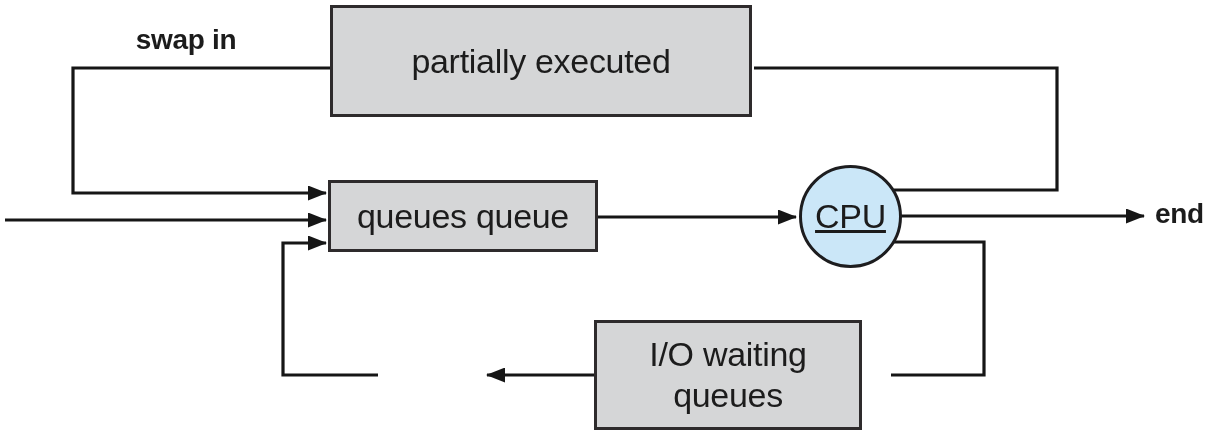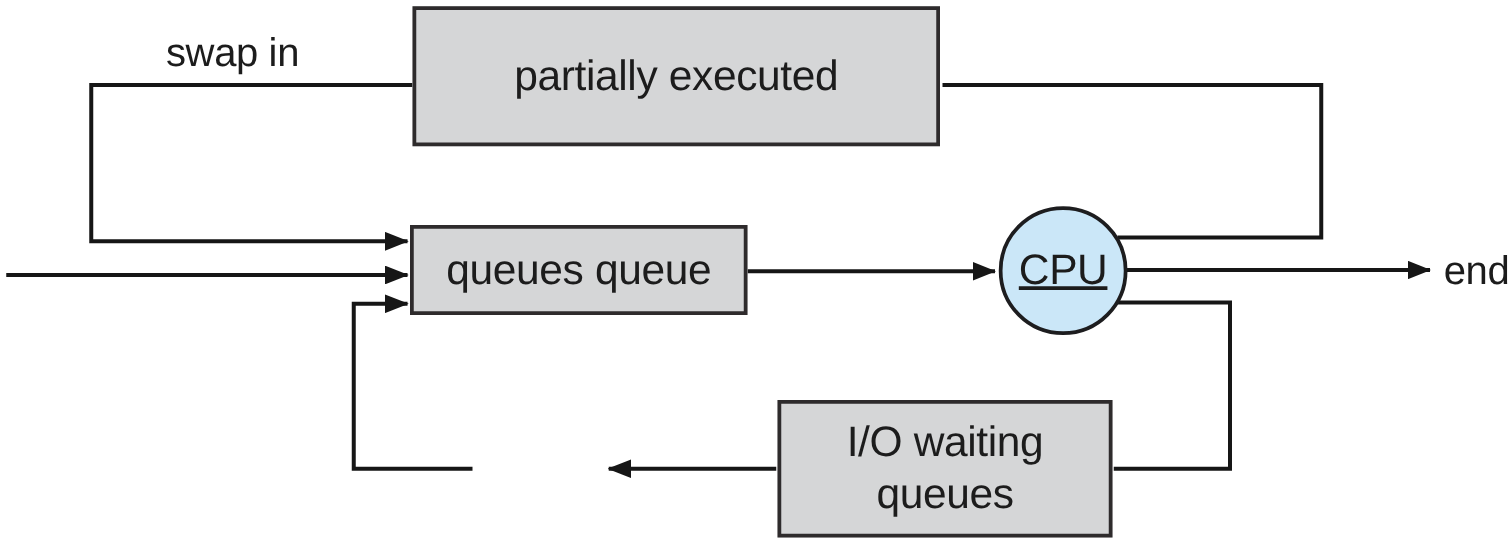--- a/index.html
+++ b/index.html
@@ -25,27 +25,28 @@
     border:3px solid var(--box-border,#2e2b2c);
   }
   .circle{
     background:var(--circle-fill,#cbe7f8);
     border:3px solid var(--circle-border,#1d1d1f);
     border-radius:50%;
     text-decoration:underline;
   }
   .top-box{left:330px;top:5px;width:422px;height:112px;}
   .ready-box{left:328px;top:180px;width:270px;height:72px;}
-  .io-box{left:622px;top:320px;width:268px;height:110px;}
+  .io-box{left:594px;top:320px;width:268px;height:110px;}
   .cpu-circle{left:799px;top:165px;width:103px;height:103px;}
   .io-circle{left:377px;top:322px;width:106px;height:106px;}
   .flow-label{
     position:absolute;
-    font-size:32px;letter-spacing:-0.3px;
+    font-size:28px;letter-spacing:-0.3px;
     white-space:nowrap;
+    font-weight:bold;
   }
   .swap-in-label{left:96px;top:24px;width:180px;text-align:center;}
   .swap-out-label{left:780px;top:22px;width:180px;text-align:center;}
   .end-label{left:1155px;top:198px;}
 </style>
 </head>
 <body>
 
 <div class="diagram">
 

